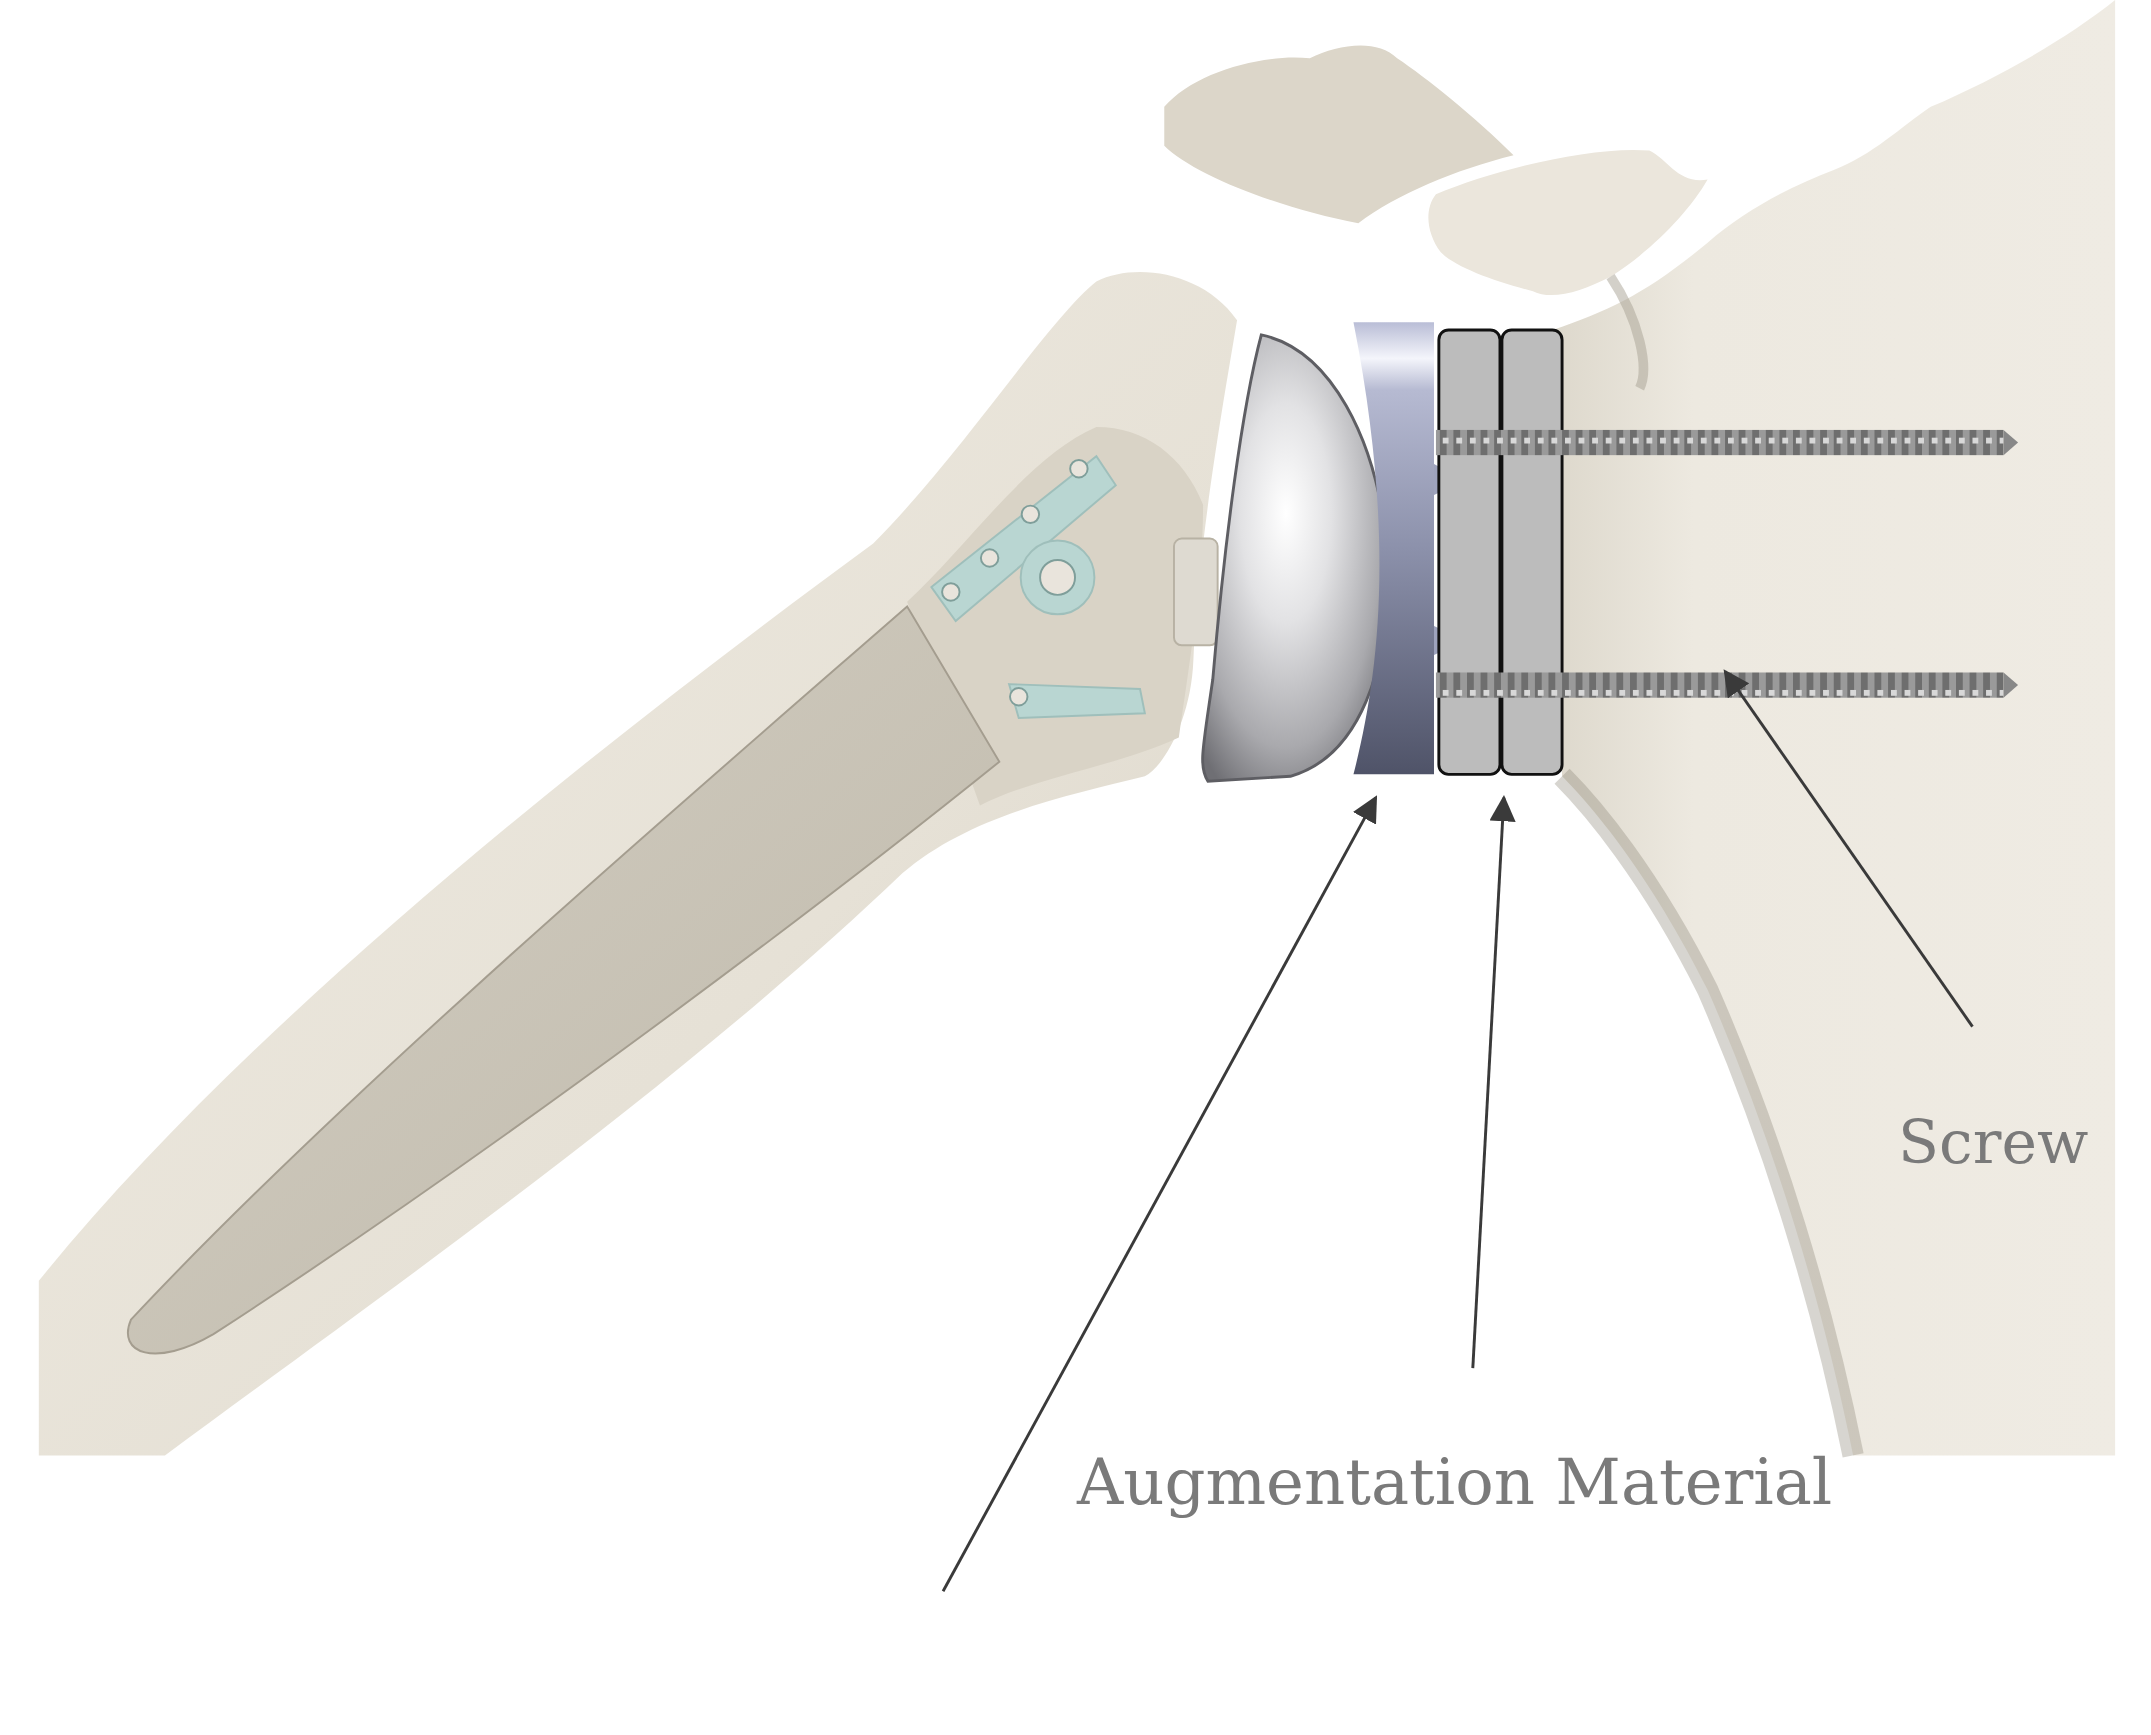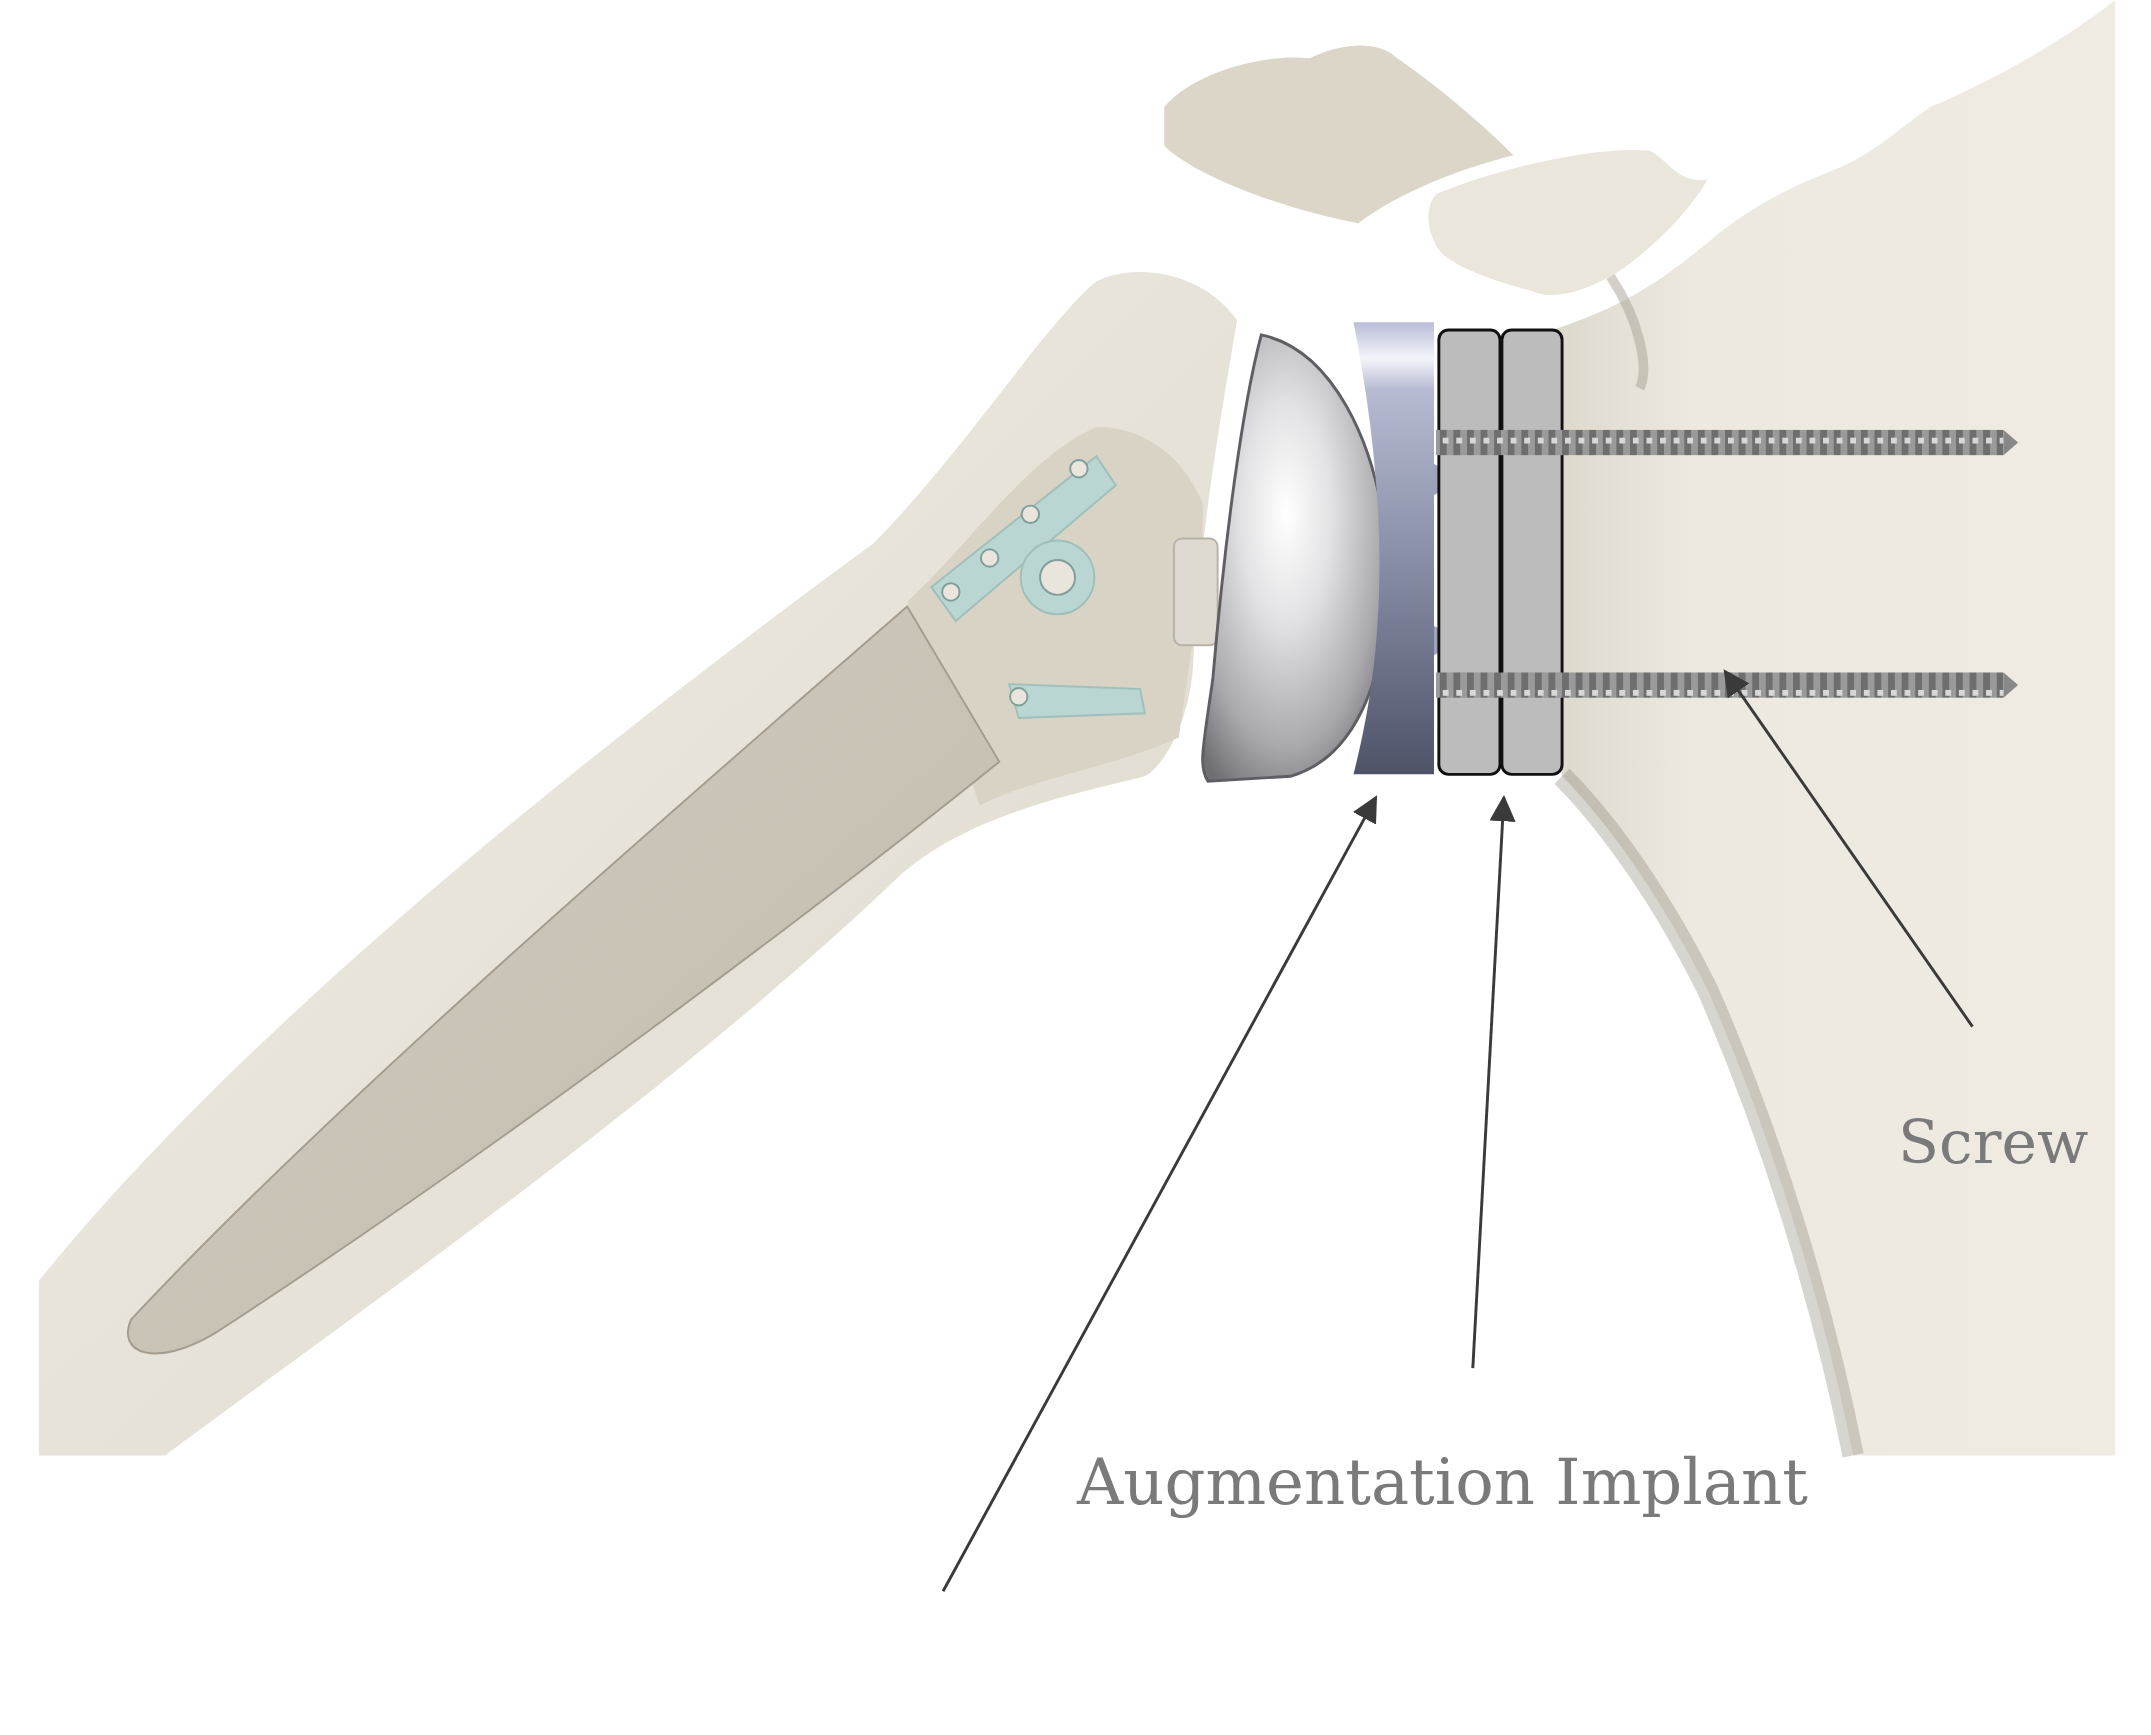--- a/index.html
+++ b/index.html
@@ -129,15 +129,15 @@
   </g>
 
   <g stroke="#3a3a3a" stroke-width="3" fill="none">
     <line x1="972" y1="1640" x2="1418" y2="822" marker-end="url(#arrowHead)"></line>
     <line x1="1518" y1="1410" x2="1550" y2="822" marker-end="url(#arrowHead)"></line>
     <line x1="2033" y1="1058" x2="1778" y2="692" marker-end="url(#arrowHead)"></line>
   </g>
 </svg>
 
 <div id="label-screw" class="label">Screw</div>
-<div id="label-augmentation" class="label">Augmentation Implant</div>
+<div id="label-augmentation" class="label">Augmentation Material</div>
 </div>
 
 
 </body></html>

